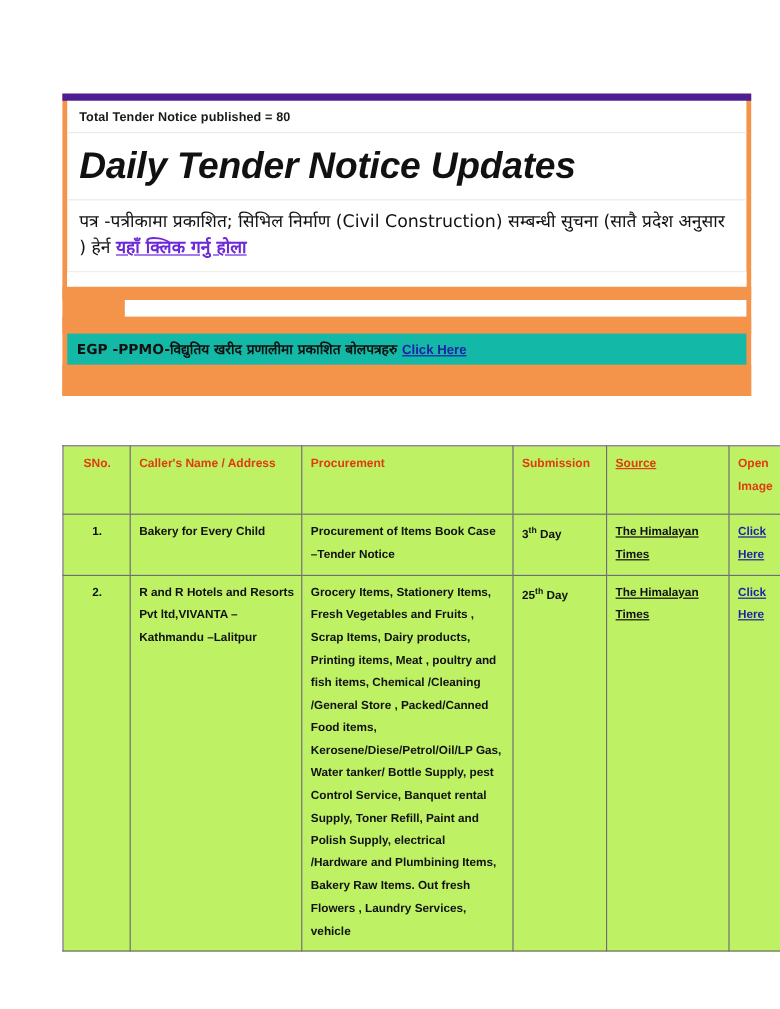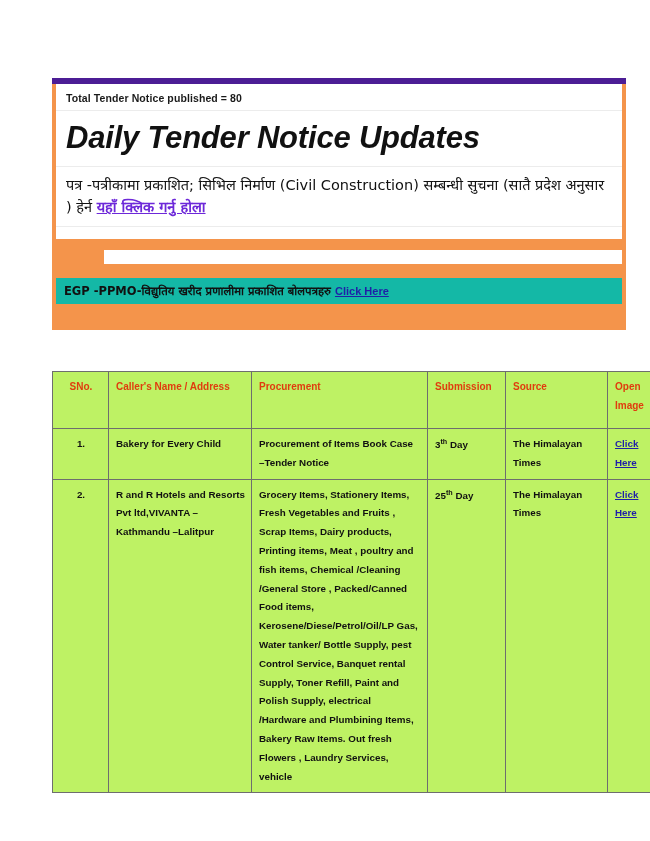--- a/index.html
+++ b/index.html
@@ -156,21 +156,21 @@
   #tender-table tbody td {
     color: #111111;
     font-size: 9.8px;
     font-weight: bold;
     line-height: 1.92;
   }
   .col-sno  { width: 42px; text-align: center !important; }
   .col-name { width: 129px; }
   .col-desc { width: 162px; }
   .col-sub  { width: 64px; }
-  .col-src  { width: 88px; }
+  .col-src  { width: 88px; text-decoration: underline; }
   .col-img  { width: 53px; }
 
   .cell-link {
     color: #1f1fa8;
     text-decoration: underline;
     font-weight: bold;
     display: block;
     line-height: 1.9;
   }
   sup { font-size: 7.2px; }

